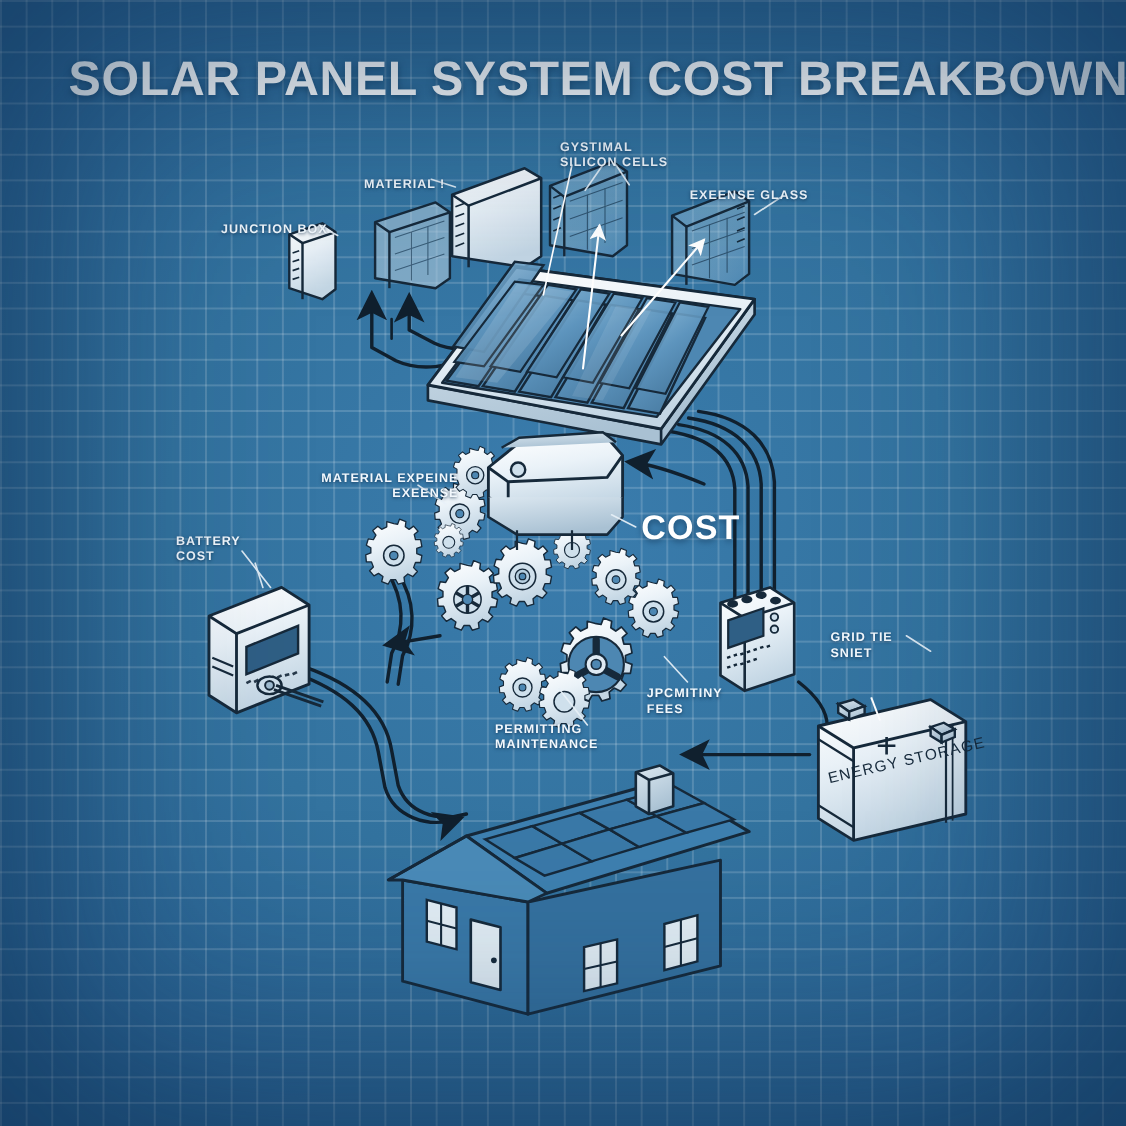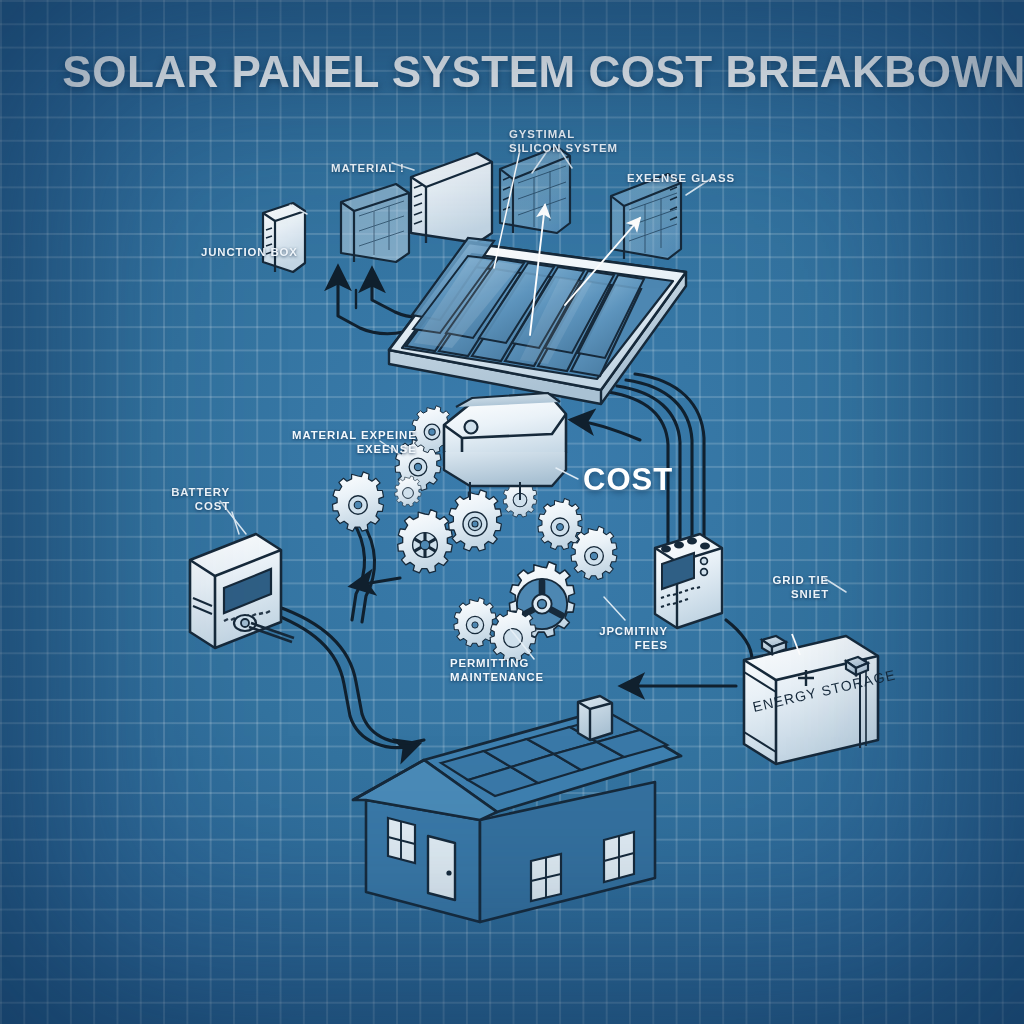--- a/index.html
+++ b/index.html
@@ -13,21 +13,21 @@
   #vign{position:absolute;inset:0;pointer-events:none;
         box-shadow:inset 0 0 190px 60px rgba(14,50,84,.55);}
   svg.layer{position:absolute;inset:0;width:1024px;height:1024px;}
   .ttl{position:absolute;width:100%;text-align:center;color:#fff;font-weight:bold;
        letter-spacing:.5px;text-shadow:0 2px 7px rgba(10,40,70,.55);}
   #title{top:47px;font-size:44px;padding-left:32px;}
   #caption{top:951px;font-size:29px;}
   .lbl{position:absolute;color:#f2f8fd;font-size:11.4px;font-weight:bold;
        letter-spacing:.9px;line-height:14px;text-shadow:0 1px 3px rgba(12,42,72,.75);
        white-space:pre-line;}
-  .lbl.c{text-align:right;}
+  .lbl.c{text-align:left;}
   #costword{position:absolute;left:583px;top:462px;color:#ffffff;font-size:31px;
             font-weight:bold;letter-spacing:1px;text-shadow:0 2px 6px rgba(10,40,70,.6);}
 </style>
 </head>
 <body>
 
 <div id="stage">
 
   <svg class="layer" viewBox="0 0 1024 1024">
     <defs>
@@ -364,24 +364,24 @@
       <path d="M625,620 L604,597"></path>
       <path d="M824,578 L846,592"></path>
       <path d="M578,479 L556,468"></path>
       <path d="M239,534 L232,512"></path>
     </g>
   </svg>
 
   <div class="ttl" id="title">SOLAR PANEL SYSTEM COST BREAKBOWN</div>
   <div id="costword">COST</div>
 
-  <div class="lbl" style="left:201px;top:202px;margin-top:43px;">JUNCTION BOX</div>
+  <div class="lbl" style="left:201px;top:202px;">JUNCTION BOX</div>
   <div class="lbl" style="left:331px;top:161px;">MATERIAL !</div>
   <div class="lbl" style="left:509px;top:127px;">GYSTIMAL
-SILICON SYSTEM</div>
+SILICON CELLS</div>
   <div class="lbl" style="left:627px;top:171px;">EXEENSE GLASS</div>
   <div class="lbl" style="left:292px;top:428px;text-align:right;">MATERIAL EXPEINE
 EXEENSE</div>
   <div class="lbl c" style="left:160px;top:485px;width:70px;">BATTERY
 COST</div>
   <div class="lbl" style="left:450px;top:656px;">PERMITTING
 MAINTENANCE</div>
   <div class="lbl c" style="left:588px;top:624px;width:80px;">JPCMITINY
 FEES</div>
   <div class="lbl c" style="left:755px;top:573px;width:74px;">GRID TIE

